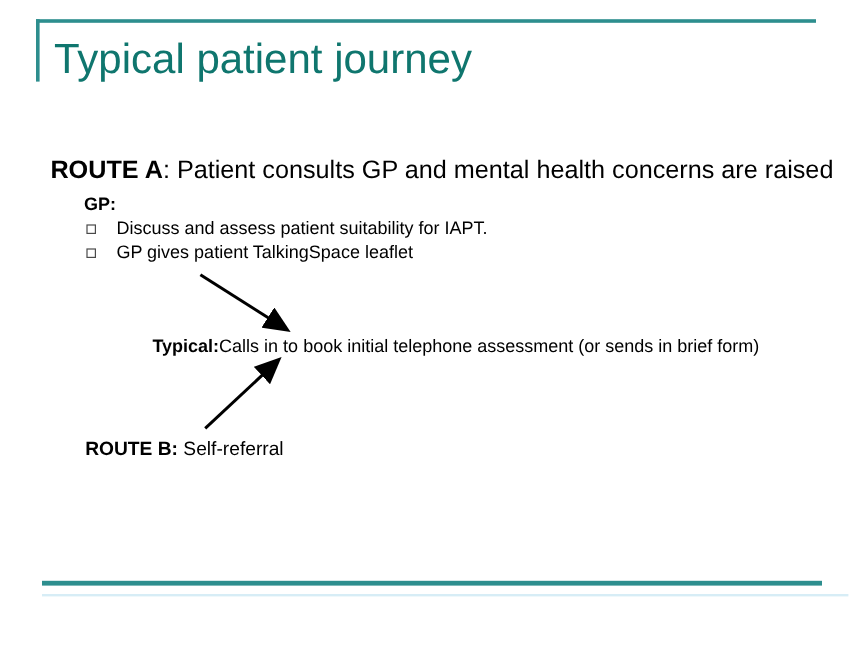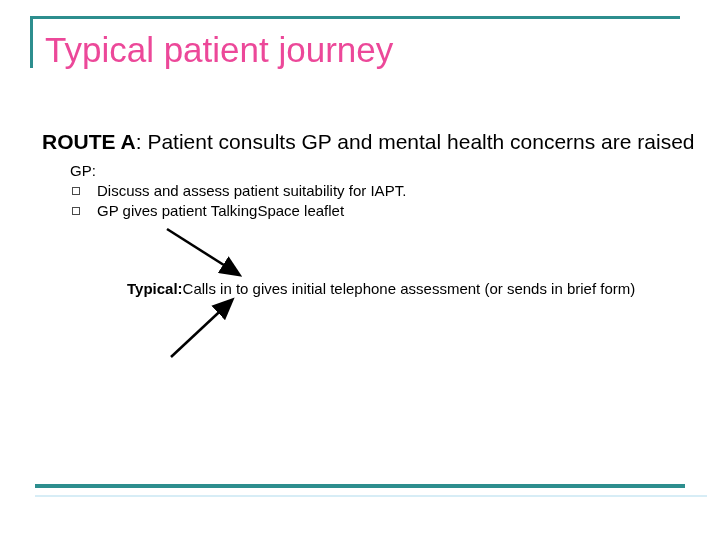--- a/index.html
+++ b/index.html
@@ -27,35 +27,35 @@
     position: absolute;
     left: 30px; top: 16px;
     width: 3px; height: 52px;
     background: #2d8e8e;
   }
   .title {
     position: absolute;
     left: 45px; top: 30px;
     font-size: 35px;
     letter-spacing: 0px;
-    color: #ec4899;
+    color: #0f766e;
     white-space: nowrap;
     text-align: center;
   }
   .route-a {
     position: absolute;
     left: 42px; top: 130px;
     font-size: 21px;
     white-space: nowrap;
   }
   .gp-label {
     position: absolute;
     left: 70px; top: 162px;
     font-size: 15px;
-    font-weight: normal;
+    font-weight: bold;
     white-space: nowrap;
   }
   .bullet-row {
     position: absolute;
     left: 72px;
     font-size: 15px;
     display: flex;
     align-items: center;
     white-space: nowrap;
   }
@@ -131,20 +131,23 @@
     <defs>
       <marker id="ah" markerWidth="9" markerHeight="8" refX="7" refY="4" orient="auto">
         <path d="M0,0 L9,4 L0,8 z" fill="#000000"></path>
       </marker>
     </defs>
     <line x1="167" y1="229" x2="238" y2="274" stroke="#000000" stroke-width="2.5" marker-end="url(#ah)"></line>
     <line x1="171" y1="357" x2="231" y2="301" stroke="#000000" stroke-width="2.5" marker-end="url(#ah)"></line>
   </svg>
 
   <div class="patient-line">
-    <span class="bold">Typical:</span><span>Calls in to gives initial telephone assessment (or sends in brief form)</span>
+    <span class="bold">Typical:</span><span>Calls in to book initial telephone assessment (or sends in brief form)</span>
   </div>
 
+  <div class="route-b">
+    <span class="bold">ROUTE B:</span><span> Self-referral</span>
+  </div>
 
   <div class="rule-bottom-thick"></div>
   <div class="rule-bottom-thin"></div>
 
 </div>
 
 </body></html>

